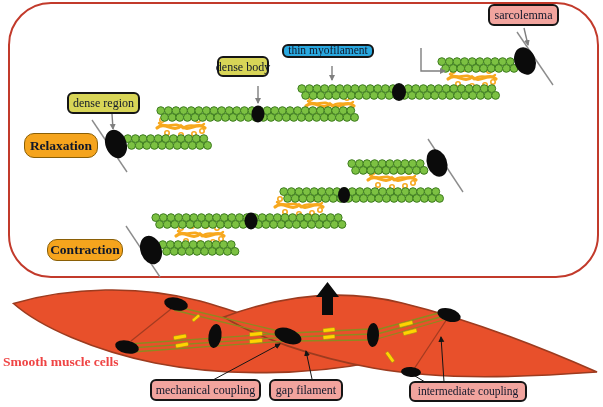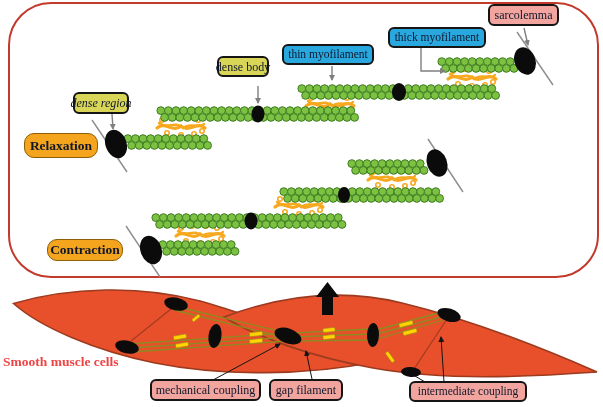--- a/index.html
+++ b/index.html
@@ -6,23 +6,23 @@
   .stage{position:relative;width:603px;height:407px;background:#ffffff;overflow:hidden;
          font-family:"Liberation Serif","DejaVu Serif",serif;}
   svg.canvas{position:absolute;left:0;top:0;}
   .lbl{position:absolute;box-sizing:border-box;display:flex;align-items:center;justify-content:center;
        font-size:12px;color:#0f172a;border:2px solid #151515;border-radius:6px;white-space:nowrap;
        line-height:1;}
   .lbl.yellow{background:#d8d557;}
   .lbl.blue{background:#29a8df;}
   .lbl.pink{background:#f2a49e;}
   .lbl.state{background:#f5a41d;border:1px solid #8a5f06;border-radius:10px;font-weight:bold;font-size:13.5px;}
-  #lbl-dense-region{left:73px;top:92px;width:56px;height:22px;font-style:italic;}
+  #lbl-dense-region{left:67px;top:92px;width:73px;height:22px;}
   #lbl-dense-body{left:217px;top:56px;width:52px;height:21px;}
-  #lbl-thin-myofilament{left:282px;top:44px;width:92px;height:21px;font-size:11.5px;}
+  #lbl-thin-myofilament{left:282px;top:44px;width:92px;height:14px;font-size:11.5px;}
   #lbl-thick-myofilament{left:388px;top:27px;width:98px;height:21px;font-size:11.5px;}
   #lbl-sarcolemma{left:488px;top:4px;width:71px;height:22px;}
   #lbl-relaxation{left:24px;top:133px;width:74px;height:25px;}
   #lbl-contraction{left:47px;top:239px;width:76px;height:22px;}
   #lbl-smooth-muscle-cells{position:absolute;left:3px;top:354px;color:#ef4444;font-weight:bold;
        font-size:13.5px;white-space:nowrap;}
   #lbl-mechanical-coupling{left:150px;top:379px;width:111px;height:22px;font-size:12px;}
   #lbl-gap-junction{left:269px;top:379px;width:74px;height:22px;}
   #lbl-intermediate-filament{left:409px;top:381px;width:118px;height:21px;font-size:11.5px;}
 </style>
@@ -459,21 +459,20 @@
       <polyline points="112,114 113,129" fill="none" stroke="#7f7f7f" stroke-width="1.4" marker-end="url(#mgray)"></polyline>
       <polyline points="258,86 258,103" fill="none" stroke="#7f7f7f" stroke-width="1.4" marker-end="url(#mgray)"></polyline>
       <polyline points="332,66 332,80" fill="none" stroke="#7f7f7f" stroke-width="1.4" marker-end="url(#mgray)"></polyline>
       <polyline points="421,48 421,71 445,71" fill="none" stroke="#7f7f7f" stroke-width="1.4" marker-end="url(#mgray)"></polyline>
       <polyline points="524,28 528,45" fill="none" stroke="#7f7f7f" stroke-width="1.4" marker-end="url(#mgray)"></polyline>
     </svg>
 
   <div class="lbl yellow" id="lbl-dense-region">dense region</div>
   <div class="lbl yellow" id="lbl-dense-body">dense body</div>
   <div class="lbl blue" id="lbl-thin-myofilament">thin myofilament</div>
-  <div class="lbl blue" id="lbl-thick-myofilament">thick myofilament</div>
   <div class="lbl pink" id="lbl-sarcolemma">sarcolemma</div>
   <div class="lbl state" id="lbl-relaxation">Relaxation</div>
   <div class="lbl state" id="lbl-contraction">Contraction</div>
   <div id="lbl-smooth-muscle-cells">Smooth muscle cells</div>
   <div class="lbl pink" id="lbl-mechanical-coupling">mechanical coupling</div>
   <div class="lbl pink" id="lbl-gap-junction">gap filament</div>
   <div class="lbl pink" id="lbl-intermediate-filament">intermediate coupling</div>
 </div>
 
 </body></html>

